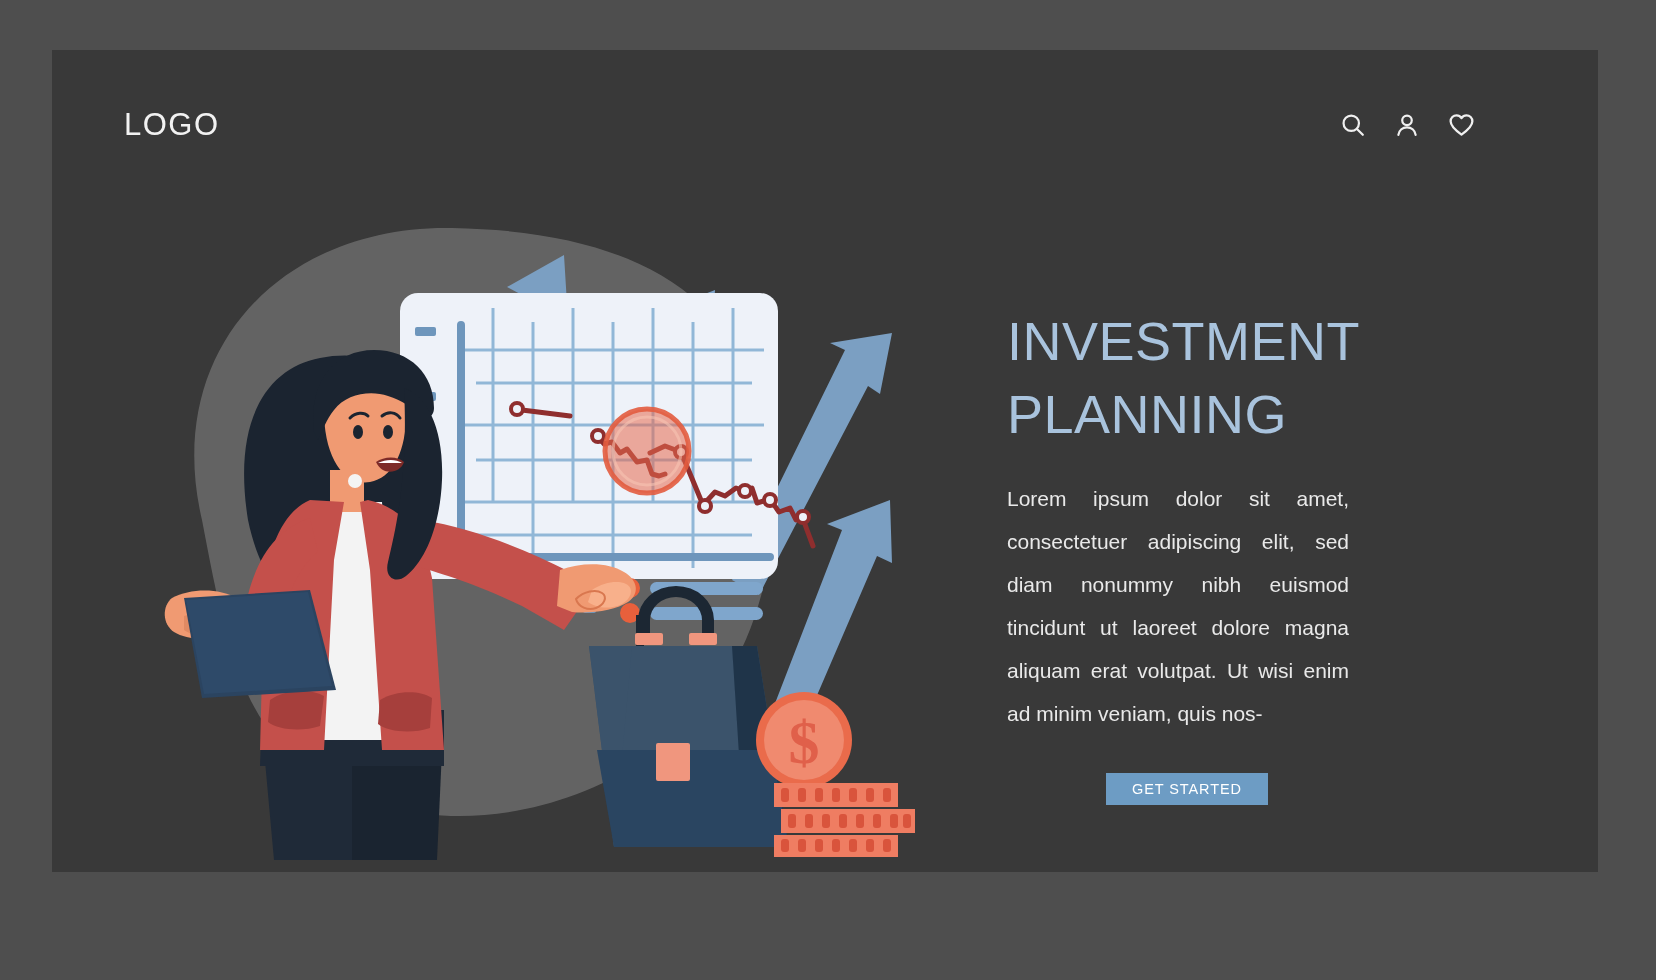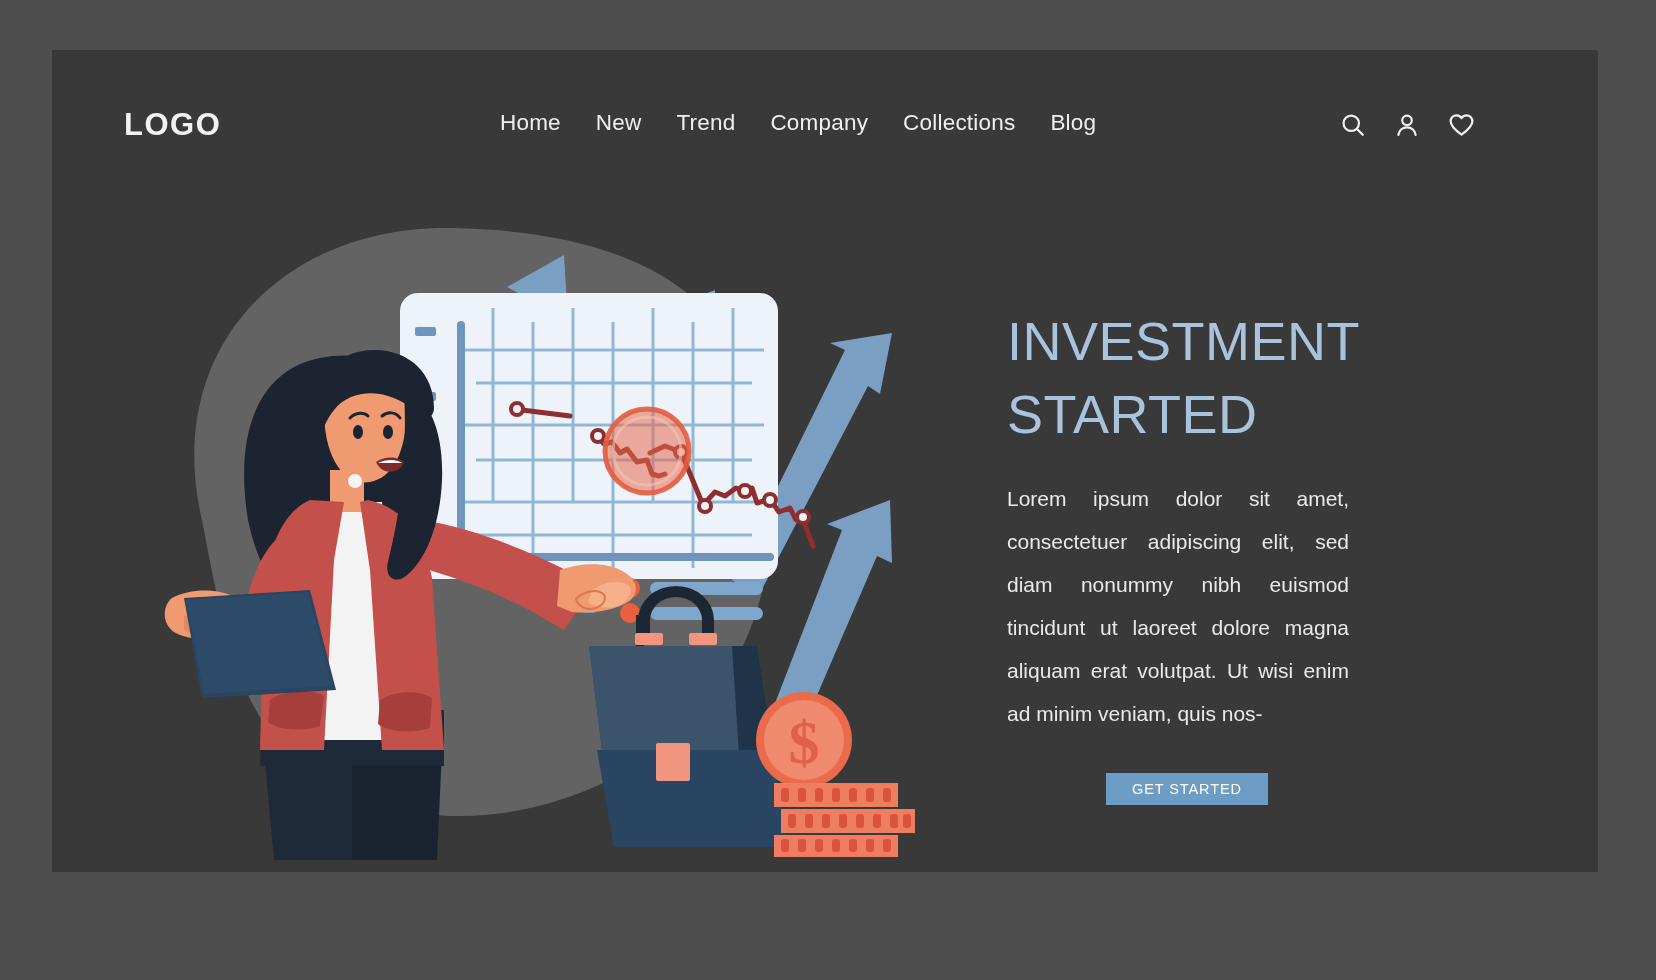--- a/index.html
+++ b/index.html
@@ -27,21 +27,21 @@
   #header{
     position:absolute;
     left:0; top:0; width:100%; height:180px;
     pointer-events:none;
   }
   #logo{
     position:absolute;
     left:72px; top:57px;
     color:#f2f2f2;
     font-size:31px;
-    font-weight:bold;
+    font-weight:normal;
     letter-spacing:1.5px;
     pointer-events:auto;
   }
   #nav{
     position:absolute;
     left:448px; top:60px;
     display:flex;
     gap:35px;
     align-items:center;
     pointer-events:auto;
@@ -335,28 +335,20 @@
           <circle cx="303" cy="431" r="7" fill="#f4f4f4"></circle>
         </g>
 
       </svg>
     </div>
 
     <div id="header">
 
       <div id="logo">LOGO</div>
 
-      <nav id="nav">
-        <span class="nav-link">Home</span>
-        <span class="nav-link">New</span>
-        <span class="nav-link">Trend</span>
-        <span class="nav-link">Company</span>
-        <span class="nav-link">Collections</span>
-        <span class="nav-link">Blog</span>
-      </nav>
 
       <div id="icons">
         <span class="hicon">
           <svg width="28" height="28" viewBox="0 0 24 24" fill="none" stroke="#f0f0f0" stroke-width="1.9" stroke-linecap="round">
             <circle cx="10.5" cy="10.5" r="6.6"></circle>
             <line x1="15.4" y1="15.4" x2="20.4" y2="20.4"></line>
           </svg>
         </span>
         <span class="hicon">
           <svg width="28" height="28" viewBox="0 0 24 24" fill="none" stroke="#f0f0f0" stroke-width="1.9" stroke-linecap="round">
@@ -368,19 +360,19 @@
           <svg width="29" height="29" viewBox="0 0 24 24" fill="none" stroke="#f0f0f0" stroke-width="1.9" stroke-linejoin="round">
             <path d="M12 20.4 C 6.2 16.3 3 13.2 3 9.4 C 3 6.5 5.2 4.4 7.9 4.4
                      C 9.7 4.4 11.1 5.3 12 6.6 C 12.9 5.3 14.3 4.4 16.1 4.4
                      C 18.8 4.4 21 6.5 21 9.4 C 21 13.2 17.8 16.3 12 20.4 Z"></path>
           </svg>
         </span>
       </div>
     </div>
 
     <div id="right-col">
-      <h1 id="headline">INVESTMENT STARTED</h1>
+      <h1 id="headline">INVESTMENT PLANNING</h1>
       <p id="body-copy">Lorem ipsum dolor sit amet, consectetuer adipiscing elit, sed diam nonummy nibh euismod tincidunt ut laoreet dolore magna aliquam erat volutpat. Ut wisi enim ad minim veniam, quis nos-</p>
       <button id="cta">GET STARTED</button>
     </div>
 
   </div>
 </div>
 
 </body></html>

